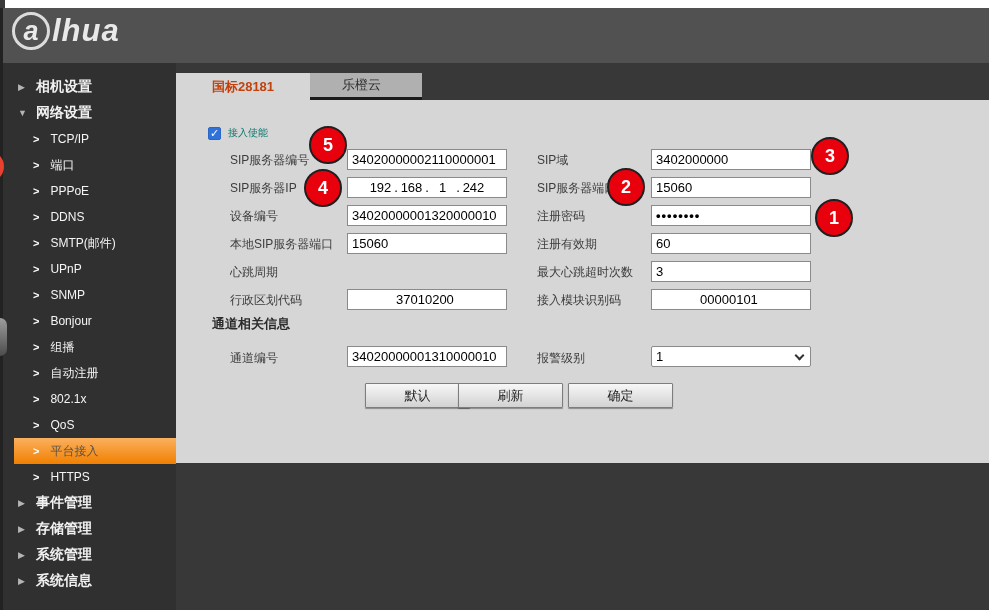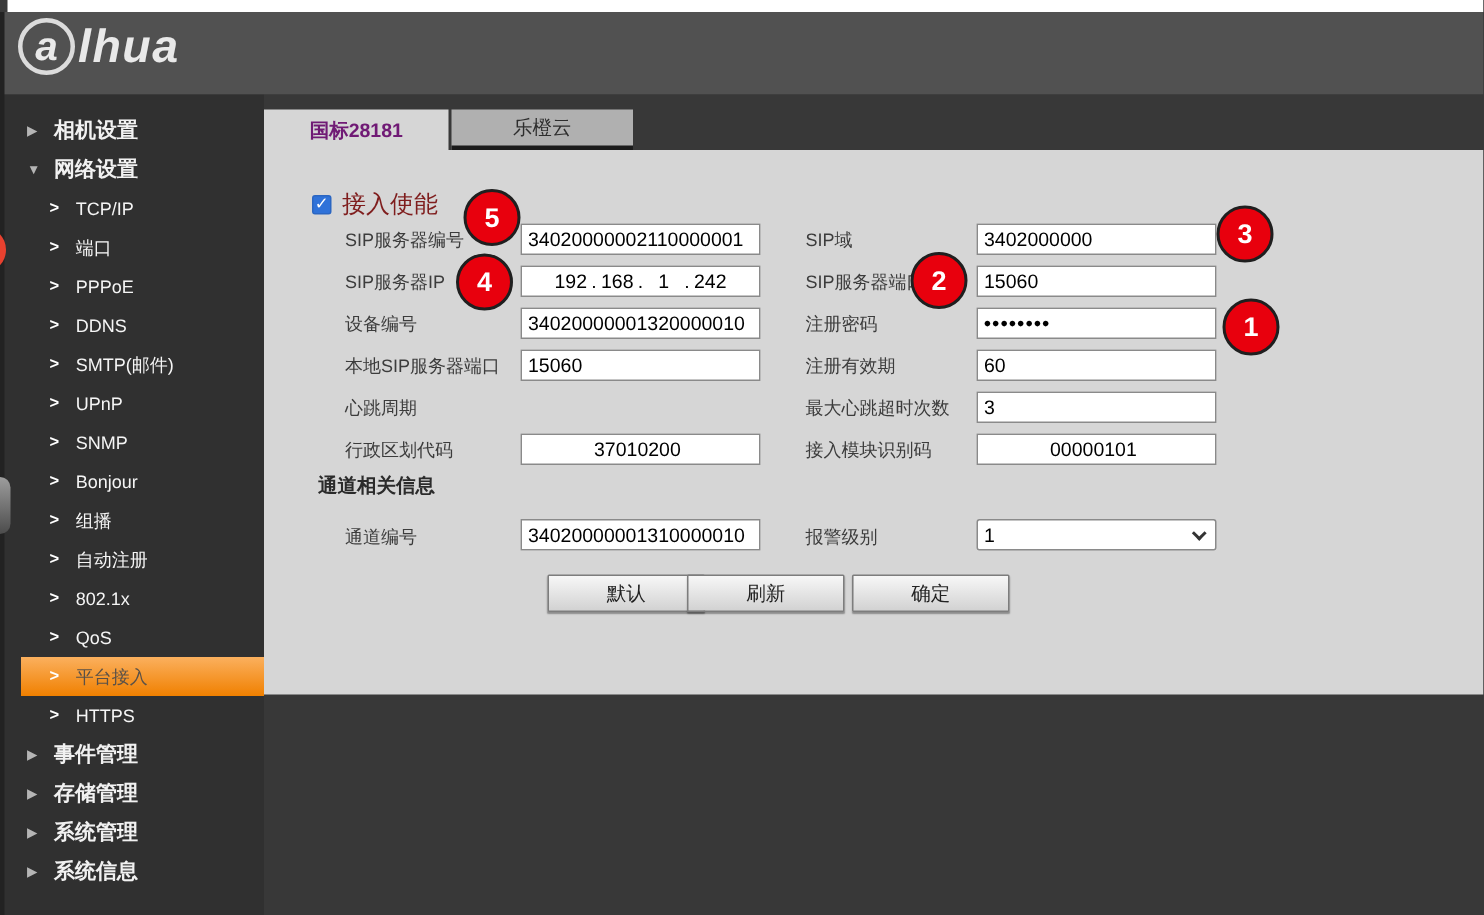--- a/index.html
+++ b/index.html
@@ -37,29 +37,29 @@
   
   .notif-dot { position:absolute; left:-27px; top:151px; width:31px; height:31px; border-radius:50%;
         background:#e8412f; z-index:6; }
   .collapse-handle { position:absolute; left:0; top:318px; width:7px; height:38px; z-index:6;
         background:linear-gradient(#9d9d9d,#4c4c4c); border-radius:0 20px 20px 0; }
 
   
   .content { position:absolute; left:176px; top:63px; width:813px; height:547px; background:#383838; }
   .tab { position:absolute; top:10px; height:27px; display:flex; align-items:center; justify-content:center;
         font-size:13px; cursor:pointer; }
-  .tab.active { left:0; width:123px; background:#d6d6d6; color:#701a75; font-weight:bold; z-index:2; }
+  .tab.active { left:0; width:134px; background:#d6d6d6; color:#c2410c; font-weight:bold; z-index:2; }
   .tab.inactive { left:125px; width:121px; background:#b0b0b0; color:#2d2d2d; border-bottom:3px solid #1b1b1b; }
   .panel { position:absolute; left:0; top:37px; width:813px; height:363px; background:#d6d6d6; }
 
   
   .chk-row { position:absolute; left:32px; top:26px; display:flex; align-items:center; }
   .checkbox { width:13px; height:13px; background:#2f72d9; border:1px solid #2b66c2; border-radius:2px;
         color:#fff; font-size:11px; line-height:11px; text-align:center; cursor:pointer; }
-  .chk-label { margin-left:7px; font-size:16px; color:#7f1d1d; }
+  .chk-label { margin-left:7px; font-size:10px; color:#0f766e; }
 
   .flabel { position:absolute; font-size:12px; color:#3c3c3c; white-space:nowrap; }
   .finput { position:absolute; width:160px; height:21px; background:#ffffff; border:1px solid #8a8a8a;
         font-size:13px; color:#000; padding:0 4px; font-family:"Liberation Sans","DejaVu Sans",sans-serif; }
   .ipfield { display:flex; align-items:center; padding:0 20px; }
   .ipseg { flex:1; text-align:center; font-size:13px; color:#000; }
   .ipdot { width:6px; text-align:center; font-size:13px; color:#000; }
   .pw { font-weight:bold; letter-spacing:1px; }
   .section-hd { position:absolute; left:36px; top:215px; font-size:13px; font-weight:bold; color:#2b2b2b; }
 

